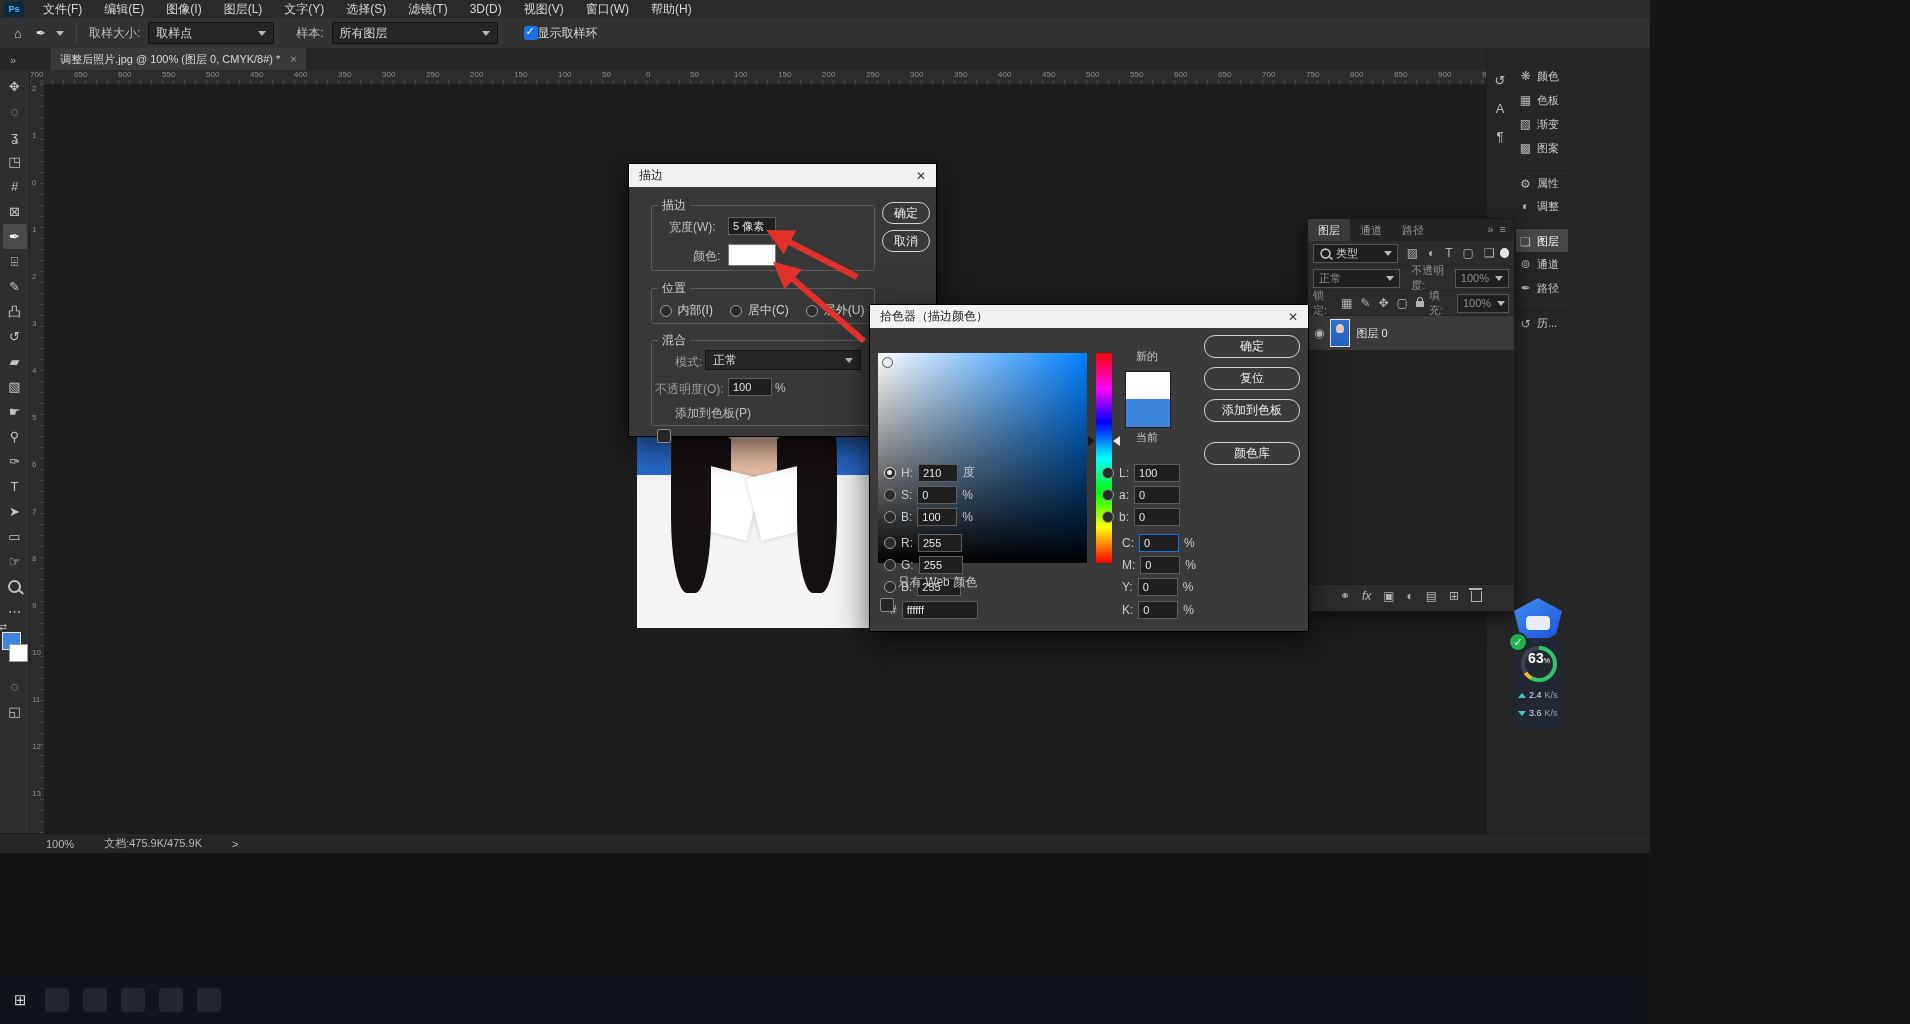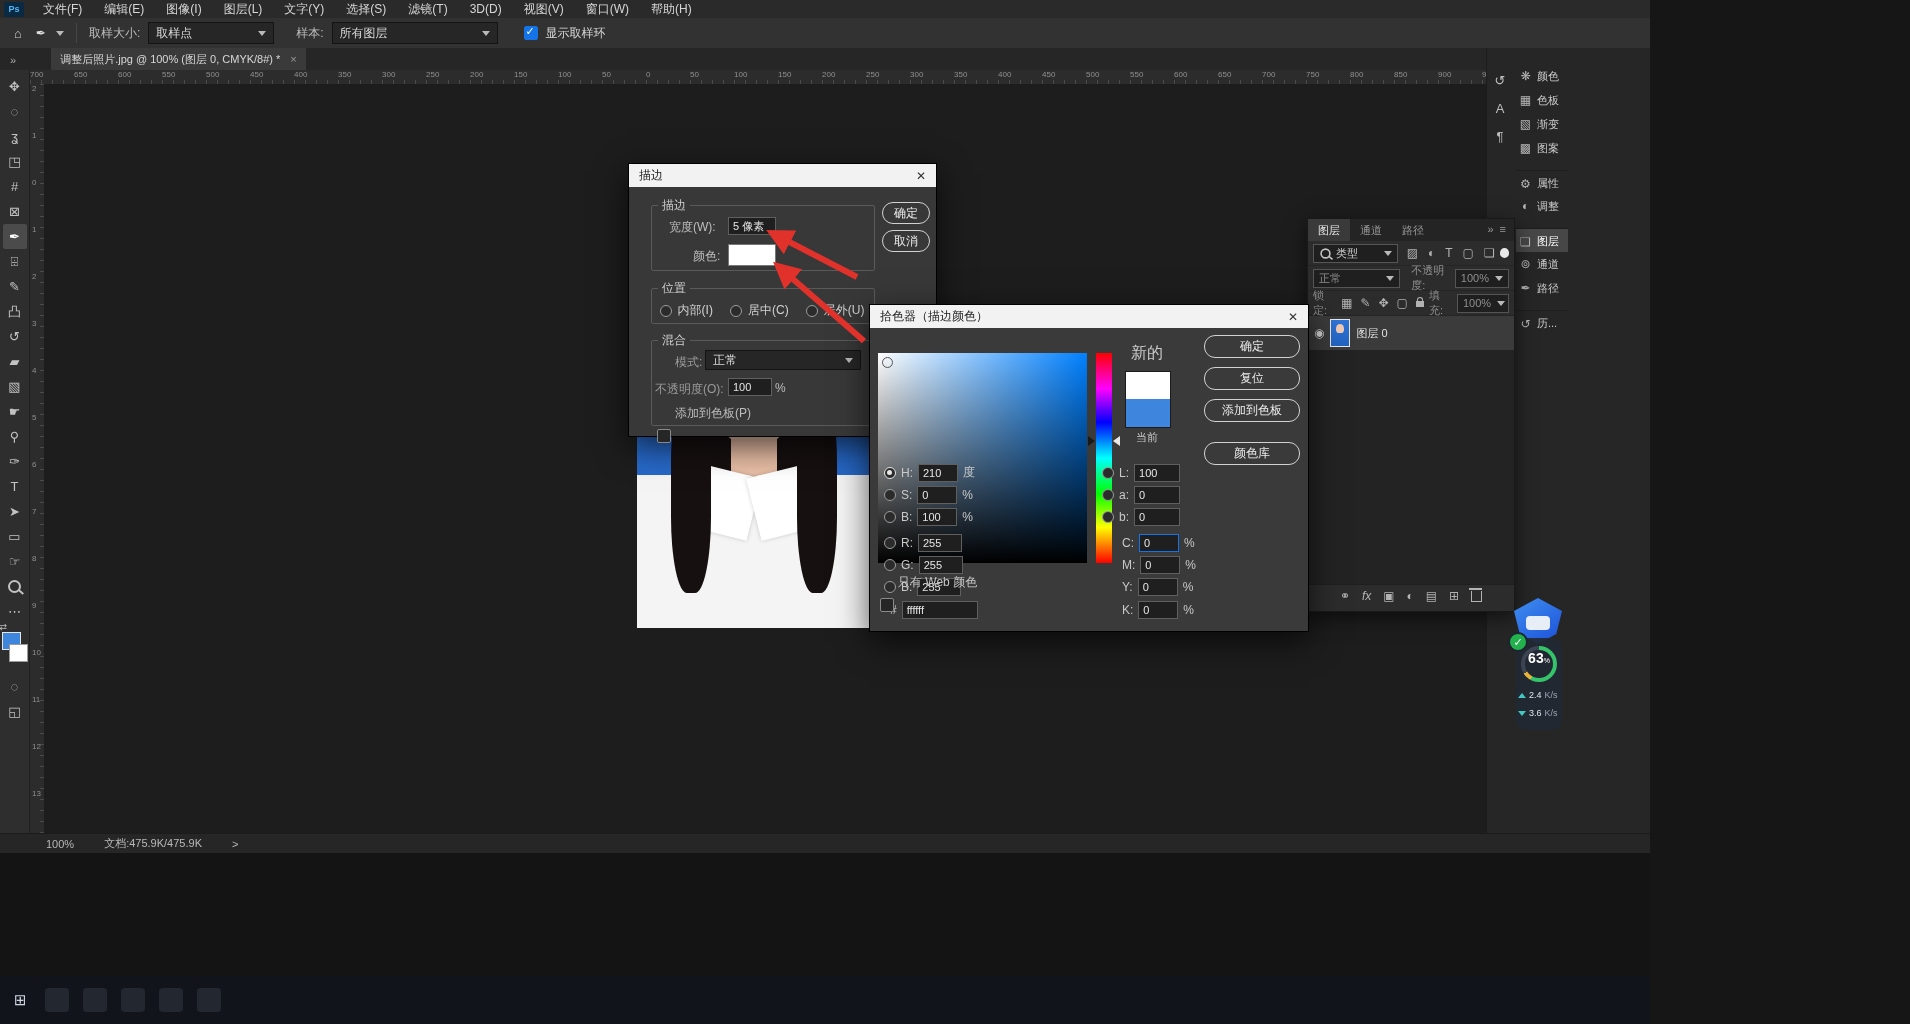--- a/index.html
+++ b/index.html
@@ -176,21 +176,21 @@
     <div class="drop" style="width:110px;margin-left:8px;">
       <span>取样点</span>
         <span class="caret"></span>
     </div>
     <span class="lbl" style="margin-left:22px;">样本:</span>
     <div class="drop" style="width:150px;margin-left:8px;">
       <span>所有图层</span>
         <span class="caret"></span>
     </div>
     <span class="cb checked" style="margin-left:26px;"></span>
-    <span class="lbl" style="margin-left:8px;color:#d6d6d6;">显示取样环</span>
+    <span class="lbl" style="color:#d6d6d6;">显示取样环</span>
     <span class="mag" style="position:absolute;right:80px;"></span>
     <span style="position:absolute;right:52px;color:#c9c9c9;">▦</span>
     <span style="position:absolute;right:24px;color:#c9c9c9;">≣</span>
   </div>
 
   <div id="tabrow" class="abs">
     <span style="margin:0 0 4px 10px;color:#aaa;font-size:11px;">»</span>
     <div id="doctab">
       <span>调整后照片.jpg @ 100% (图层 0, CMYK/8#) *</span>
       <span style="color:#9a9a9a;">×</span>
@@ -547,21 +547,21 @@
     <div class="dtitle">
       <span>拾色器（描边颜色）</span>
       <span class="x">✕</span>
     </div>
     <div id="satsq">
       <div id="satmark"></div>
     </div>
     <div id="huebar"></div>
     <span class="huemL"></span>
     <span class="huemR"></span>
-    <span class="abs" style="left:255px;top:38px;width:44px;text-align:center;font-size:16px;color:#c9c9c9;">新的</span>
+    <span class="abs" style="left:255px;top:44px;width:44px;text-align:center;font-size:11px;color:#c9c9c9;">新的</span>
     <div class="abs" style="left:255px;top:66px;width:44px;height:28px;background:#ffffff;border:1px solid #1c1c1c;border-bottom:none;"></div>
     <div class="abs" style="left:255px;top:94px;width:44px;height:28px;background:#3e86dd;border:1px solid #1c1c1c;border-top:none;"></div>
     <span class="abs" style="left:255px;top:125px;width:44px;text-align:center;font-size:11px;color:#c9c9c9;">当前</span>
     <div class="abs" style="left:334px;top:30px;width:96px;">
 
     <div class="pill" style="height:21px;margin-bottom:9px;">
           <span>确定</span>
         </div>
         <div class="pill" style="height:21px;margin-bottom:9px;">
           <span>复位</span>

